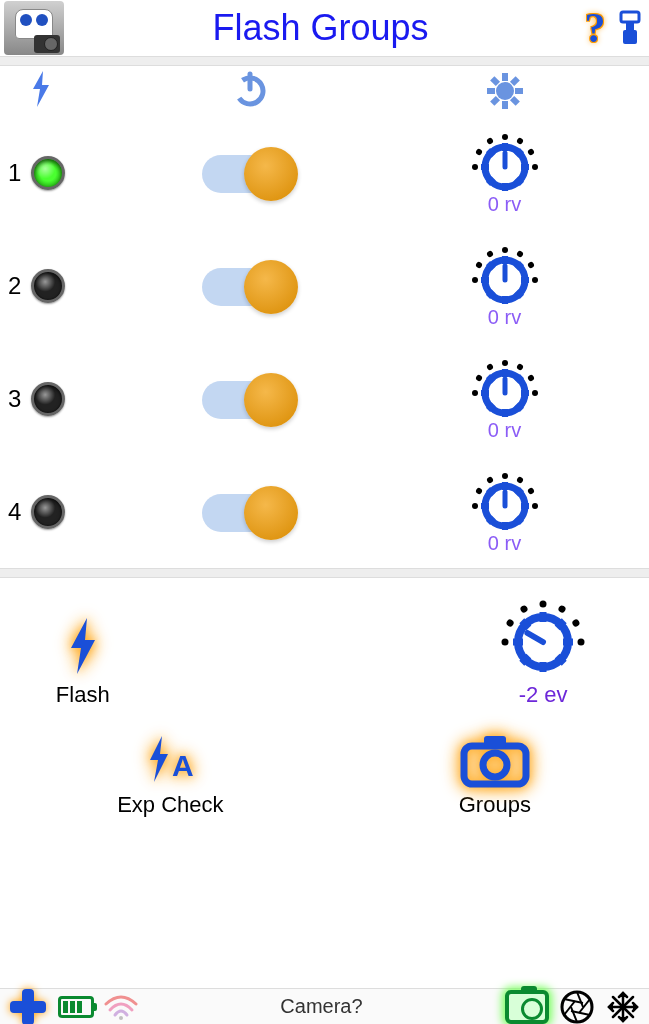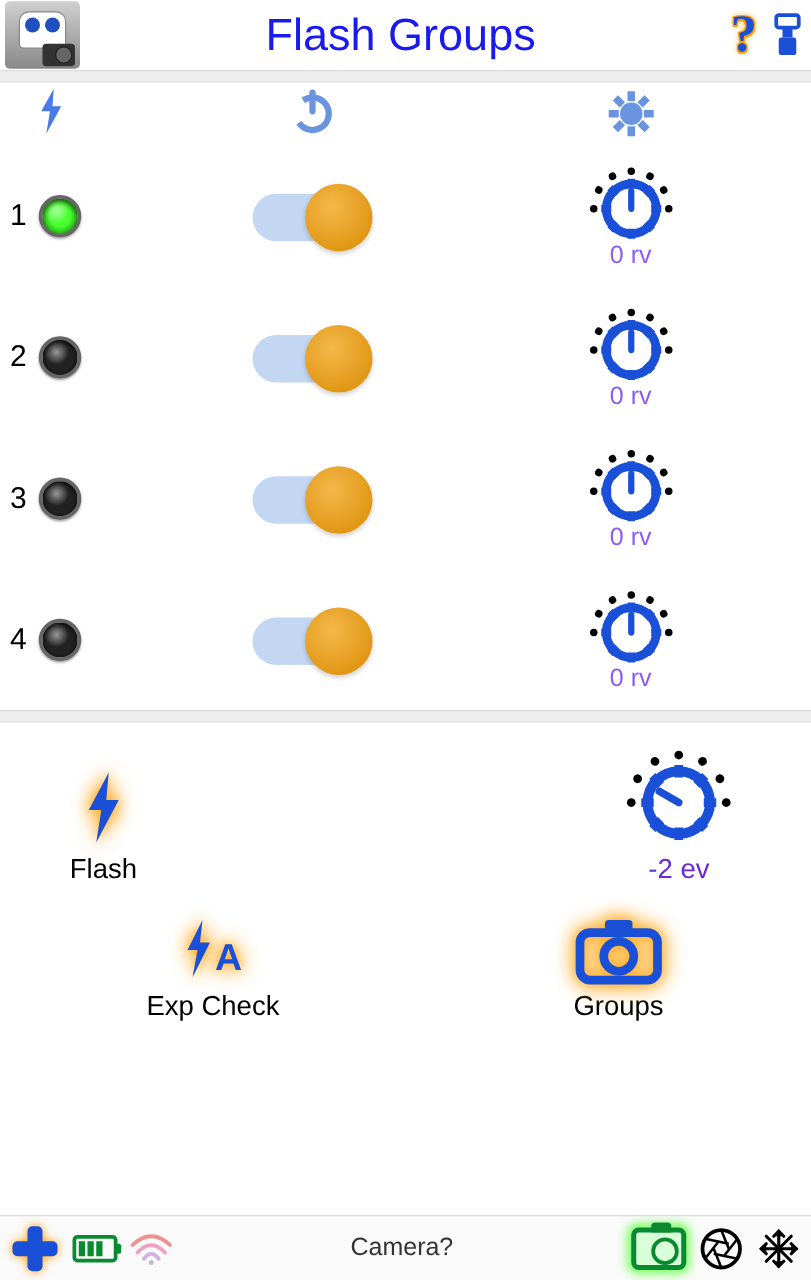--- a/index.html
+++ b/index.html
@@ -76,21 +76,21 @@
   .dial-label { color:#8b5cf6; font-size:20px; margin-top:-2px; }
   .panel2 { padding: 16px 0 20px; }
   .ctrl-row { display:flex; justify-content:space-around; align-items:flex-end; margin-bottom:24px; }
   .ctrl-row:last-child { margin-bottom:10px; }
   .ctrl { display:flex; flex-direction:column; align-items:center; gap:4px; }
   .ctrl-label { font-size:22px; color:#000; }
   .ctrl-label.blue { color:#6d28d9; }
   .glow { filter: drop-shadow(0 0 8px #ffb030) drop-shadow(0 0 4px #ffb030); }
   .glow-yellow { border-radius:8px; box-shadow: 0 0 18px 8px #ffed6a, 0 0 8px 4px #ffe030; }
   .footer {
-    position:absolute; bottom:0; left:0; right:0; height:52px;
+    position:absolute; bottom:0; left:0; right:0; height:36px;
     display:flex; align-items:center; justify-content:space-between;
     padding:0 8px;
     border-top:1px solid #ddd;
     background:#fafafa;
   }
   .footer-left { display:flex; align-items:center; gap:10px; }
   .footer-right { display:flex; align-items:center; gap:10px; }
   .footer-center { font-size:20px; color:#333; }
   .plus-icon {
     width:40px; height:40px; position:relative;

